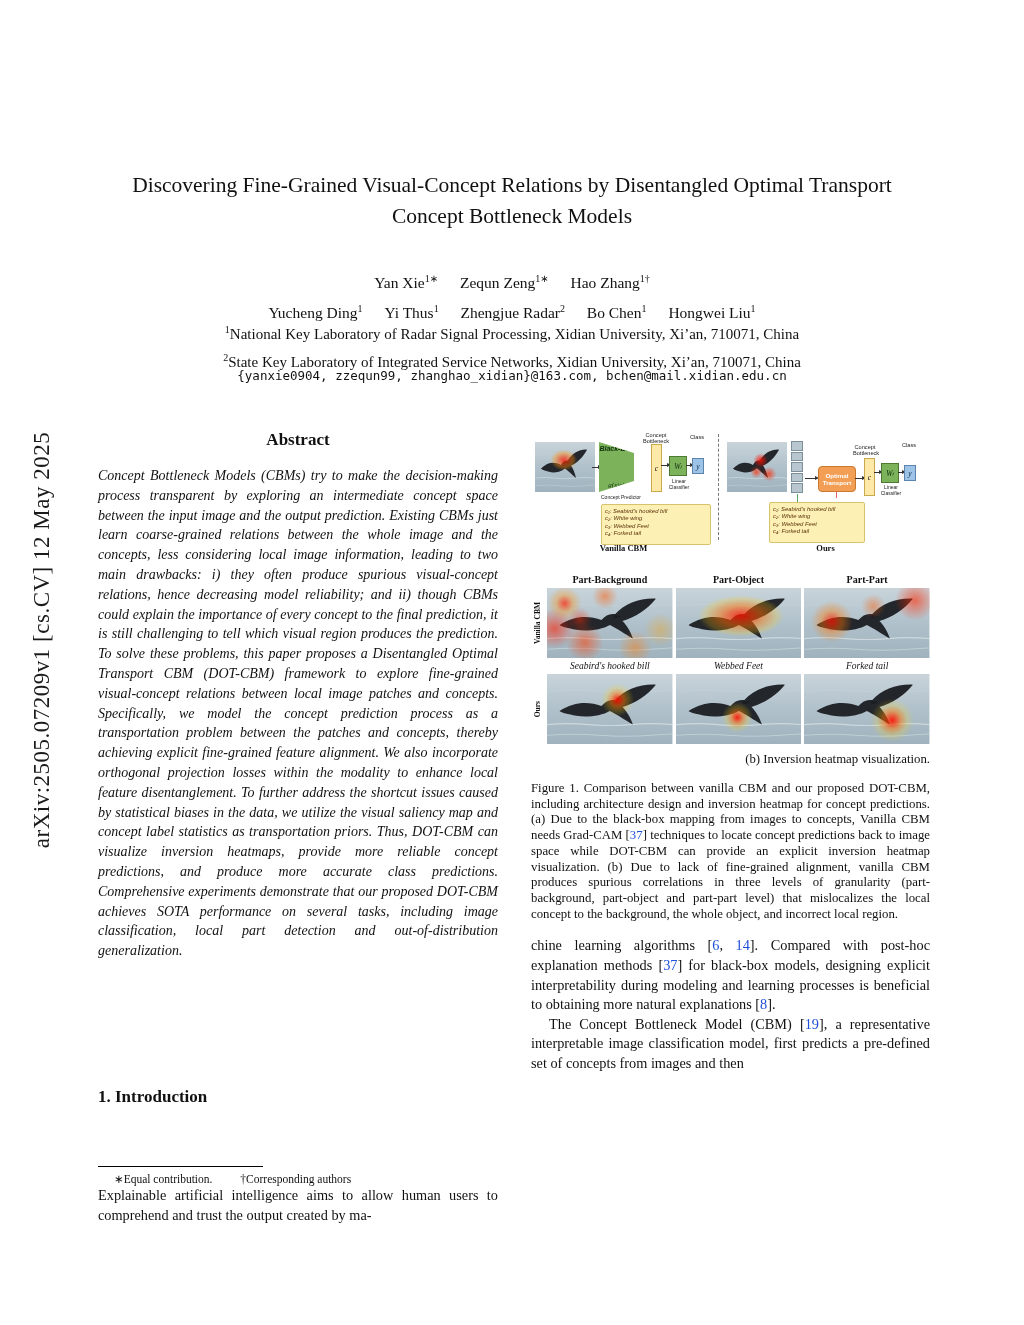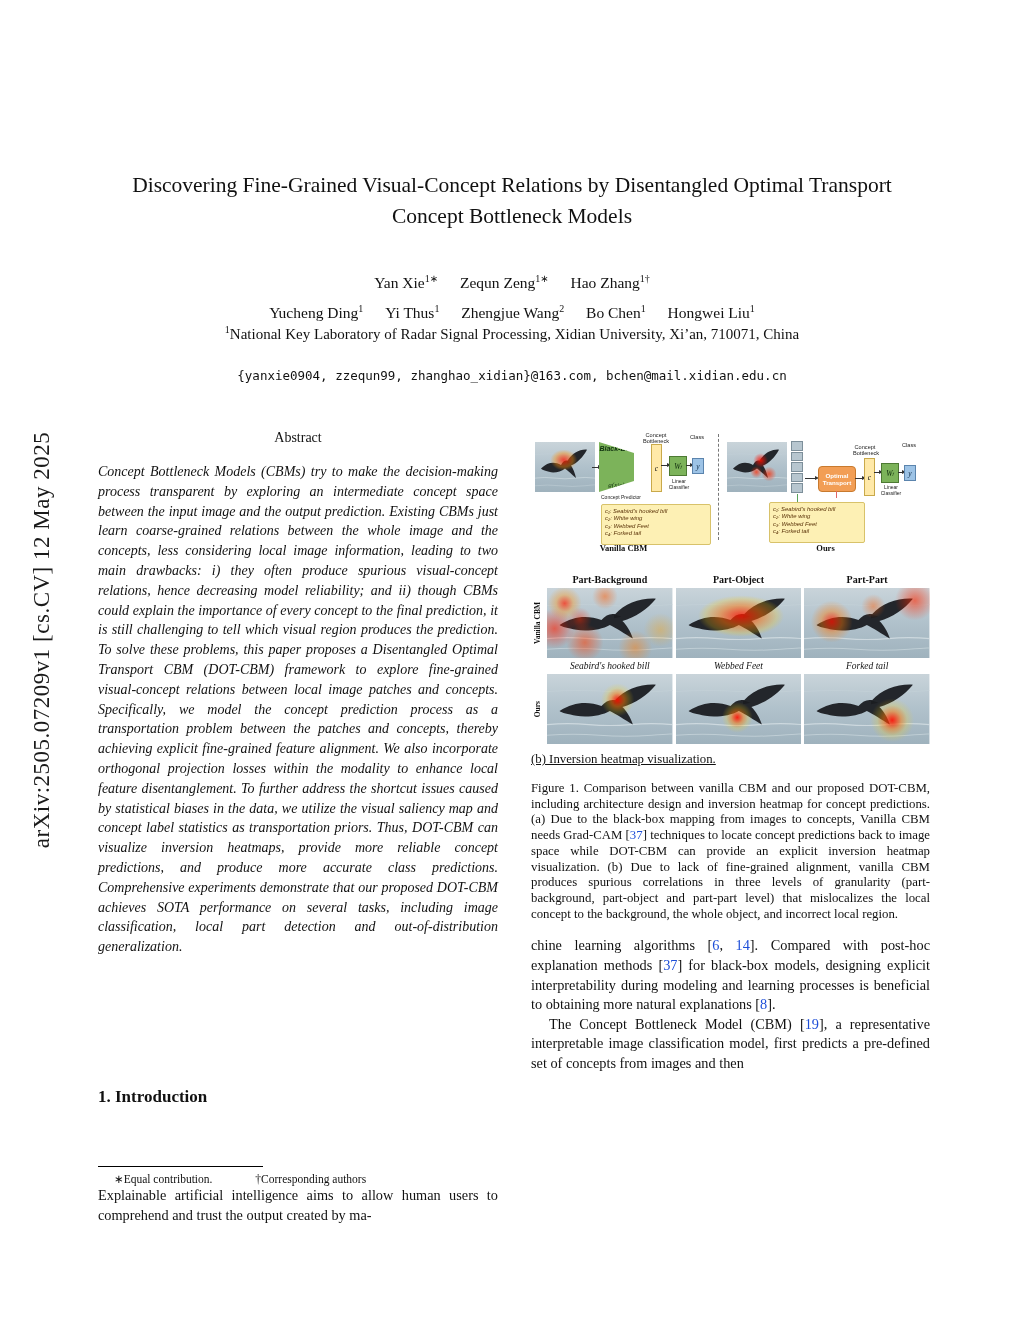--- a/index.html
+++ b/index.html
@@ -20,33 +20,33 @@
   .title{left:100px;top:170px;width:824px;text-align:center;font-size:21.5px;font-weight:normal;line-height:31px;}
   .authors{left:100px;top:266px;width:824px;text-align:center;}
   .author-row{line-height:26px;font-size:15.5px;}
   .author{margin:0 9px;white-space:nowrap;}
   sup{font-size:10px;}
   .affils{left:100px;top:318px;width:824px;text-align:center;font-size:15px;line-height:24px;}
   .emails{left:100px;top:368px;width:824px;text-align:center;font-size:12.5px;font-family:"DejaVu Sans Mono",monospace;}
 
   
   .col-left{left:98px;top:430px;width:400px;}
-  .abstract-heading{text-align:center;font-size:14px;font-weight:normal;margin:0 0 16px 0;}
+  .abstract-heading{text-align:center;font-size:17px;font-weight:bold;margin:0 0 16px 0;}
   .abstract-text{font-style:italic;font-size:14px;line-height:19.8px;text-align:justify;margin:0;}
   .intro-heading{left:98px;top:1087px;width:400px;font-size:17px;font-weight:bold;}
   .intro-text{left:98px;top:1186px;width:400px;font-size:14.3px;line-height:19.5px;text-align:justify;}
   .footnote{left:98px;top:1166px;width:400px;font-size:11.5px;}
   .fnrule{width:165px;border-top:1px solid #000;margin-bottom:5px;}
   .fn-equal{margin-left:16px;}
-  .fn-corr{margin-left:40px;}
+  .fn-corr{margin-left:25px;}
 
   
   .col-right{left:531px;top:432px;width:399px;}
   .figcap{font-size:12.8px;line-height:15.8px;text-align:justify;margin:6px 0 0 0;}
-  .figcap-center{font-size:12.8px;text-align:left;margin:8px 0 0 0;text-decoration:underline;}
+  .figcap-center{font-size:12.8px;text-align:right;margin:8px 0 0 0;}
   .fig1cap{font-size:12.8px;line-height:15.7px;text-align:justify;margin:14px 0 0 0;}
   .bodytext{font-size:14.3px;line-height:19.6px;text-align:justify;margin:14px 0 0 0;}
   .bodytext.cont{text-indent:0;}
   .bodytext.indent{margin-top:0;text-indent:18px;}
   .cite{color:#1d4ed8;}
 
   
   .figa{position:relative;width:399px;height:128px;font-family:"Liberation Sans",sans-serif;}
   .figa .lab{position:absolute;font-size:5.6px;line-height:6.4px;text-align:center;color:#222;}
   .panelimg{position:absolute;overflow:hidden;}
@@ -138,28 +138,29 @@
 
 <div class="abs authors">
   <div class="author-row">
     <span class="author"><span>Yan Xie</span><sup>1∗</sup></span>
     <span class="author"><span>Zequn Zeng</span><sup>1∗</sup></span>
     <span class="author"><span>Hao Zhang</span><sup>1†</sup></span>
   </div>
   <div class="author-row">
     <span class="author"><span>Yucheng Ding</span><sup>1</sup></span>
     <span class="author"><span>Yi Thus</span><sup>1</sup></span>
-    <span class="author"><span>Zhengjue Wang</span><sup>2</sup></span>
+    <span class="author"><span>Zhengjue Radar</span><sup>2</sup></span>
     <span class="author"><span>Bo Chen</span><sup>1</sup></span>
     <span class="author"><span>Hongwei Liu</span><sup>1</sup></span>
   </div>
 </div>
 
 <div class="abs affils">
   <div><sup>1</sup><span>National Key Laboratory of Radar Signal Processing, Xidian University, Xi’an, 710071, China</span></div>
+  <div><sup>2</sup><span>State Key Laboratory of Integrated Service Networks, Xidian University, Xi’an, 710071, China</span></div>
 </div>
 
 <div class="abs emails">{yanxie0904, zzequn99, zhanghao_xidian}@163.com, bchen@mail.xidian.edu.cn</div>
 
 <div class="abs col-left">
   <h2 class="abstract-heading">Abstract</h2>
   <p class="abstract-text">Concept Bottleneck Models (CBMs) try to make the decision-making process transparent by exploring an intermediate concept space between the input image and the output prediction. Existing CBMs just learn coarse-grained relations between the whole image and the concepts, less considering local image information, leading to two main drawbacks: i) they often produce spurious visual-concept relations, hence decreasing model reliability; and ii) though CBMs could explain the importance of every concept to the final prediction, it is still challenging to tell which visual region produces the prediction. To solve these problems, this paper proposes a Disentangled Optimal Transport CBM (DOT-CBM) framework to explore fine-grained visual-concept relations between local image patches and concepts. Specifically, we model the concept prediction process as a transportation problem between the patches and concepts, thereby achieving explicit fine-grained feature alignment. We also incorporate orthogonal projection losses within the modality to enhance local feature disentanglement. To further address the shortcut issues caused by statistical biases in the data, we utilize the visual saliency map and concept label statistics as transportation priors. Thus, DOT-CBM can visualize inversion heatmaps, provide more reliable concept predictions, and produce more accurate class predictions. Comprehensive experiments demonstrate that our proposed DOT-CBM achieves SOTA performance on several tasks, including image classification, local part detection and out-of-distribution generalization.</p>
 </div>
 
 <div class="abs intro-heading">1. Introduction</div>

